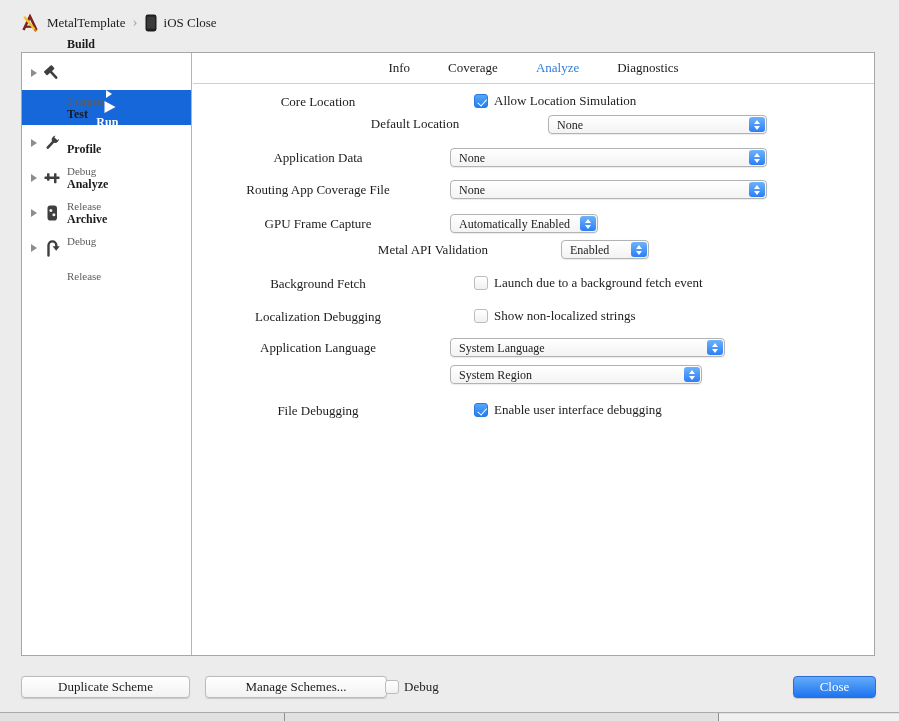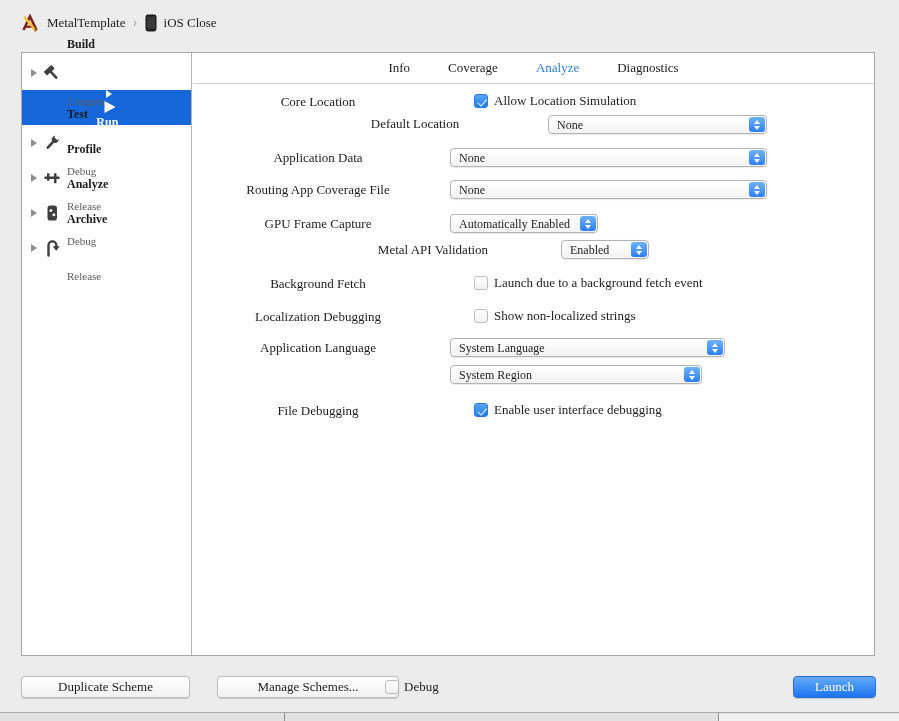--- a/index.html
+++ b/index.html
@@ -57,21 +57,21 @@
   .cb.checked{background:linear-gradient(#57a7f8,#217ff3);border:1px solid #2a78e2;}
   .cb.checked::after{content:"";position:absolute;left:4.5px;top:1.5px;width:3.5px;height:7.5px;
       border-right:1.8px solid #fff;border-bottom:1.8px solid #fff;transform:rotate(42deg);}
   .cb-label{font-size:13px;color:#1c1c1c;}
 
   
   .footer-btn{position:absolute;top:676px;height:22px;background:linear-gradient(#ffffff,#f2f2f2);
               border:1px solid #bcbcbc;border-radius:4px;box-sizing:border-box;font-size:13px;color:#1c1c1c;
               text-align:center;line-height:20px;box-shadow:0 0.5px 1px rgba(0,0,0,0.15);cursor:default;}
   .btn-duplicate{left:21px;width:169px;}
-  .btn-manage{left:205px;width:182px;margin-left:12px;}
+  .btn-manage{left:205px;width:182px;}
   .shared-row{position:absolute;left:385px;top:679px;display:flex;align-items:center;gap:5px;}
   .btn-close{left:793px;width:83px;background:linear-gradient(#64abf9,#1d74f0);border:1px solid #2b6fd6;color:#ffffff;}
 
   
   .bottom-sliver{position:absolute;left:0;top:712px;width:899px;height:9px;background:#e1e1e1;border-top:1px solid #ababab;box-sizing:border-box;}
   .sliver-right{position:absolute;left:719px;top:1px;right:0;bottom:0;background:#f1f1f1;}
   .sliver-line{position:absolute;top:0;bottom:0;width:1px;background:#8f8f8f;}
 </style>
 </head>
 <body>
@@ -279,21 +279,21 @@
     </div>
 
   </div>
 
   <div class="footer-btn btn-duplicate">Duplicate Scheme</div>
   <div class="footer-btn btn-manage">Manage Schemes...</div>
   <div class="shared-row">
     <span class="cb"></span>
     <span class="cb-label">Debug</span>
   </div>
-  <div class="footer-btn btn-close">Launch</div>
+  <div class="footer-btn btn-close">Close</div>
 
   <div class="bottom-sliver">
     <div class="sliver-right"></div>
     <div class="sliver-line" style="left:284px"></div>
     <div class="sliver-line" style="left:718px"></div>
   </div>
 
 </div>
 
 </body></html>

